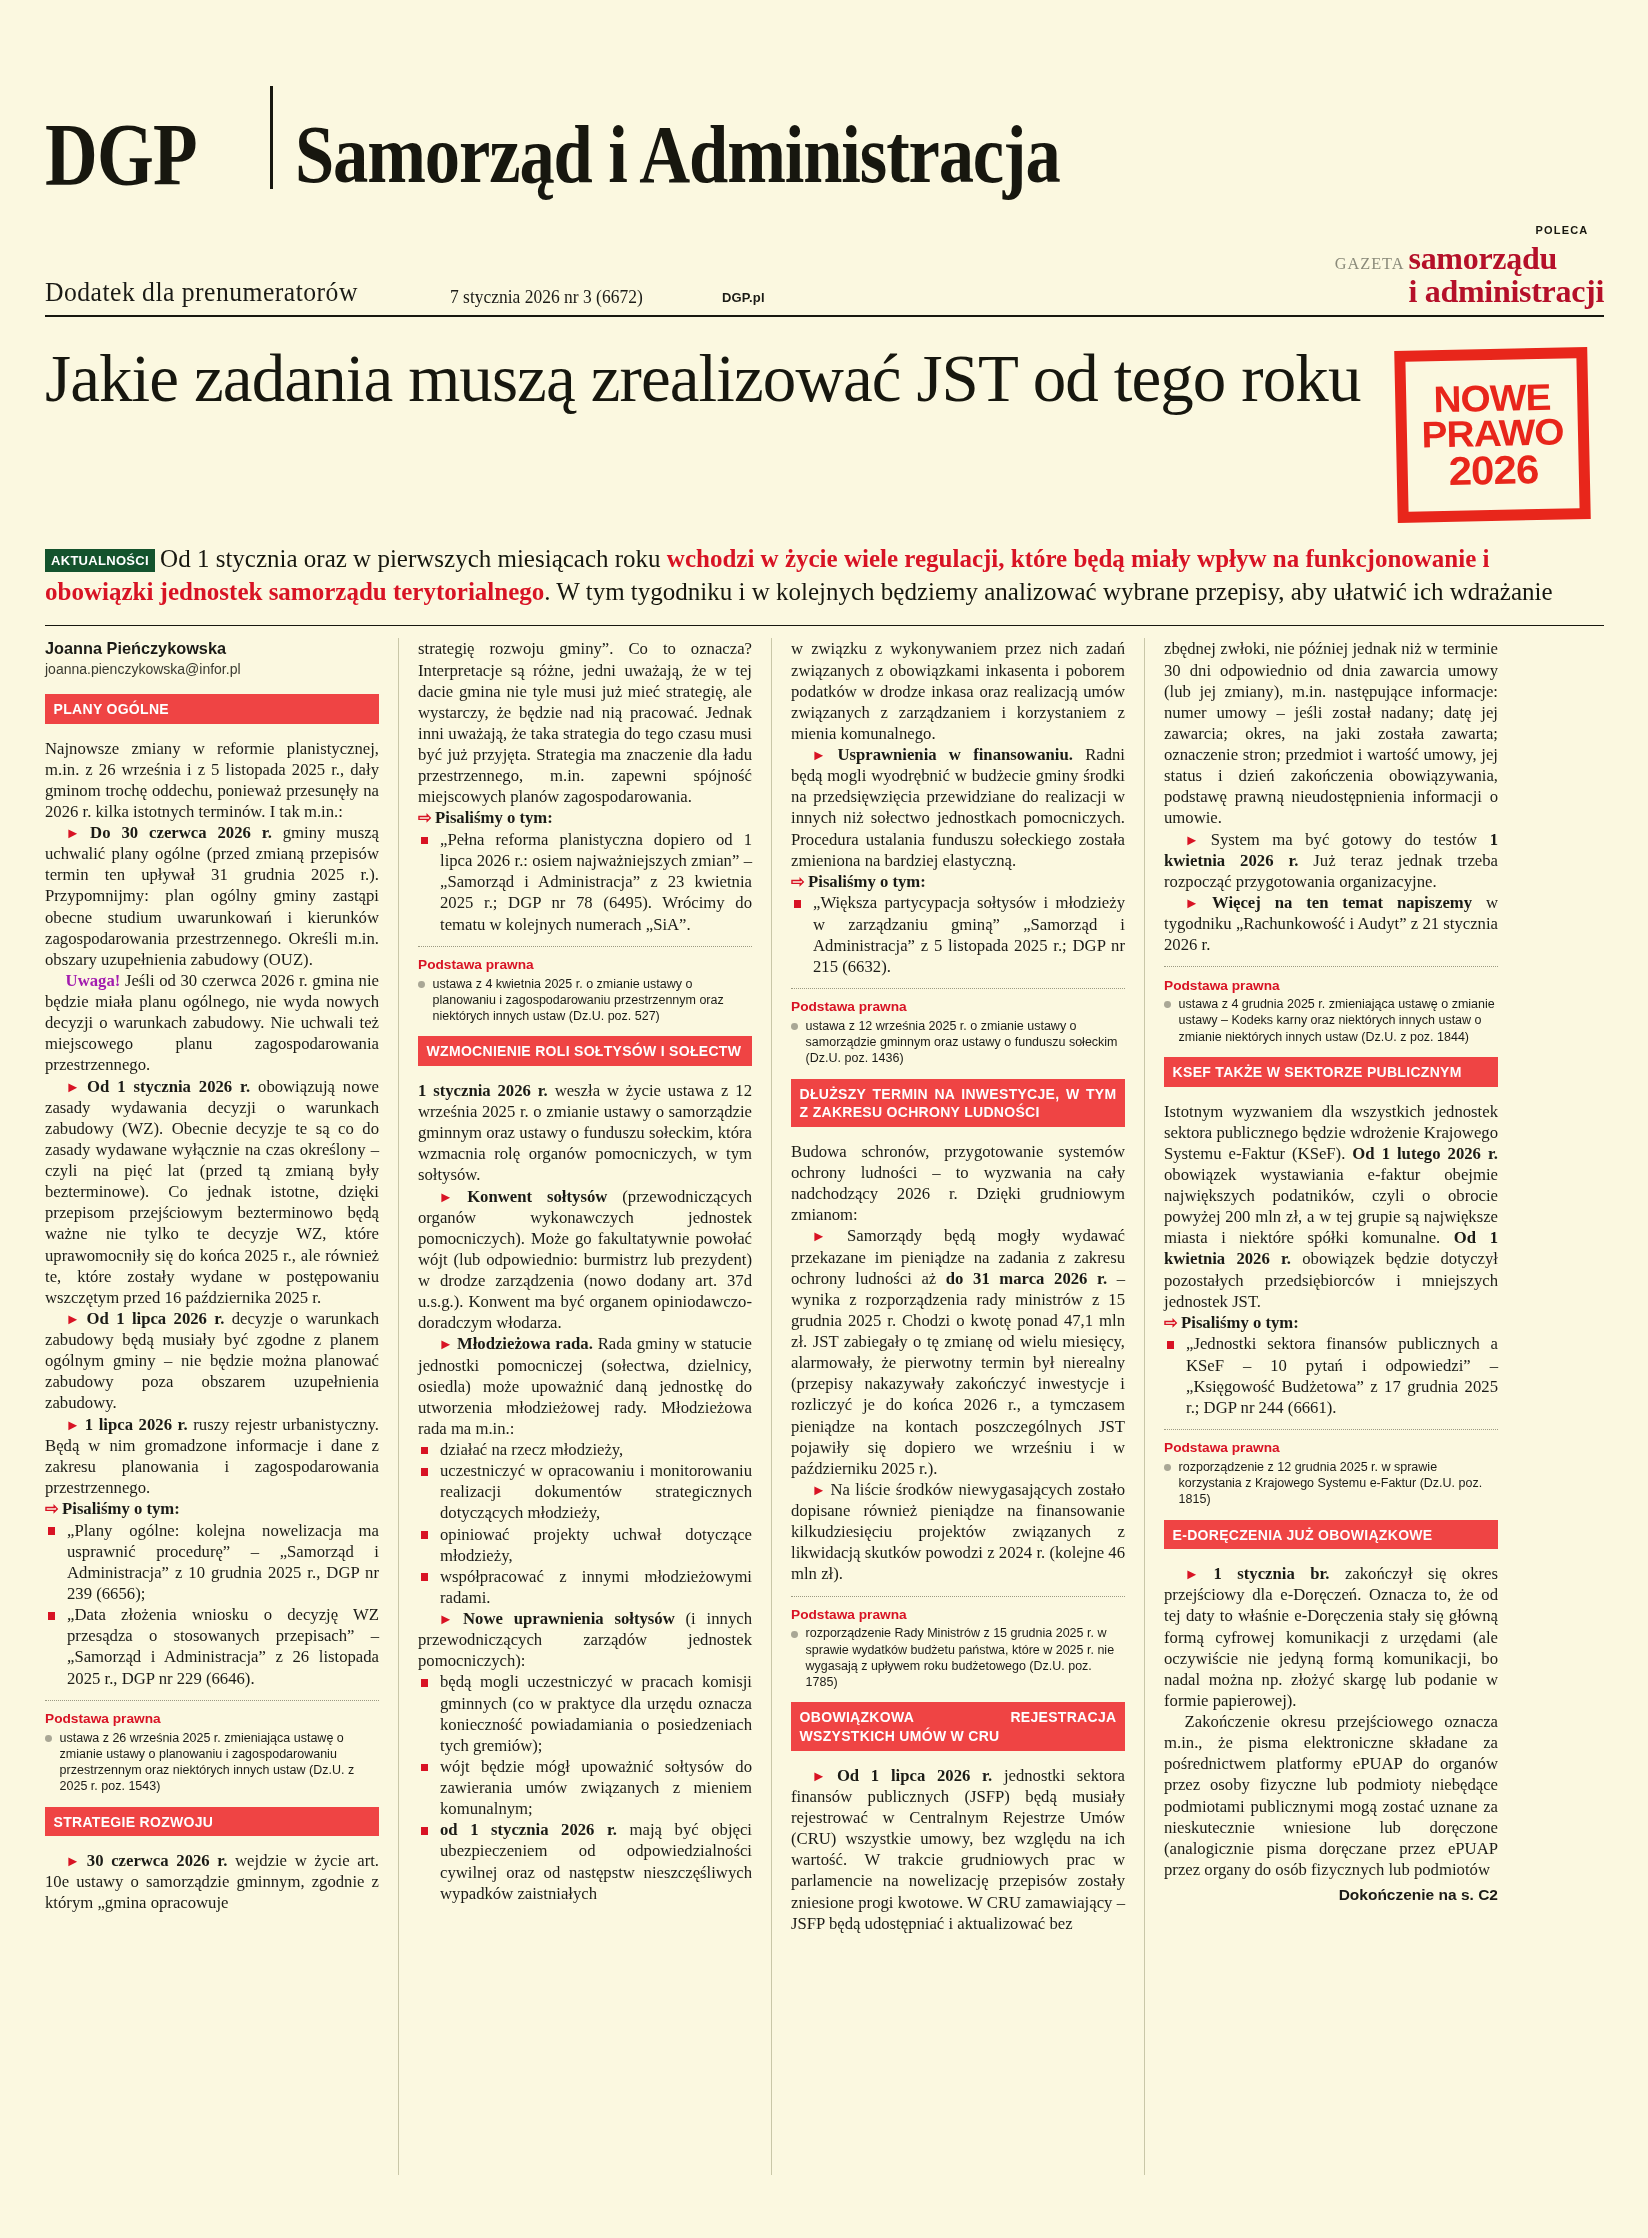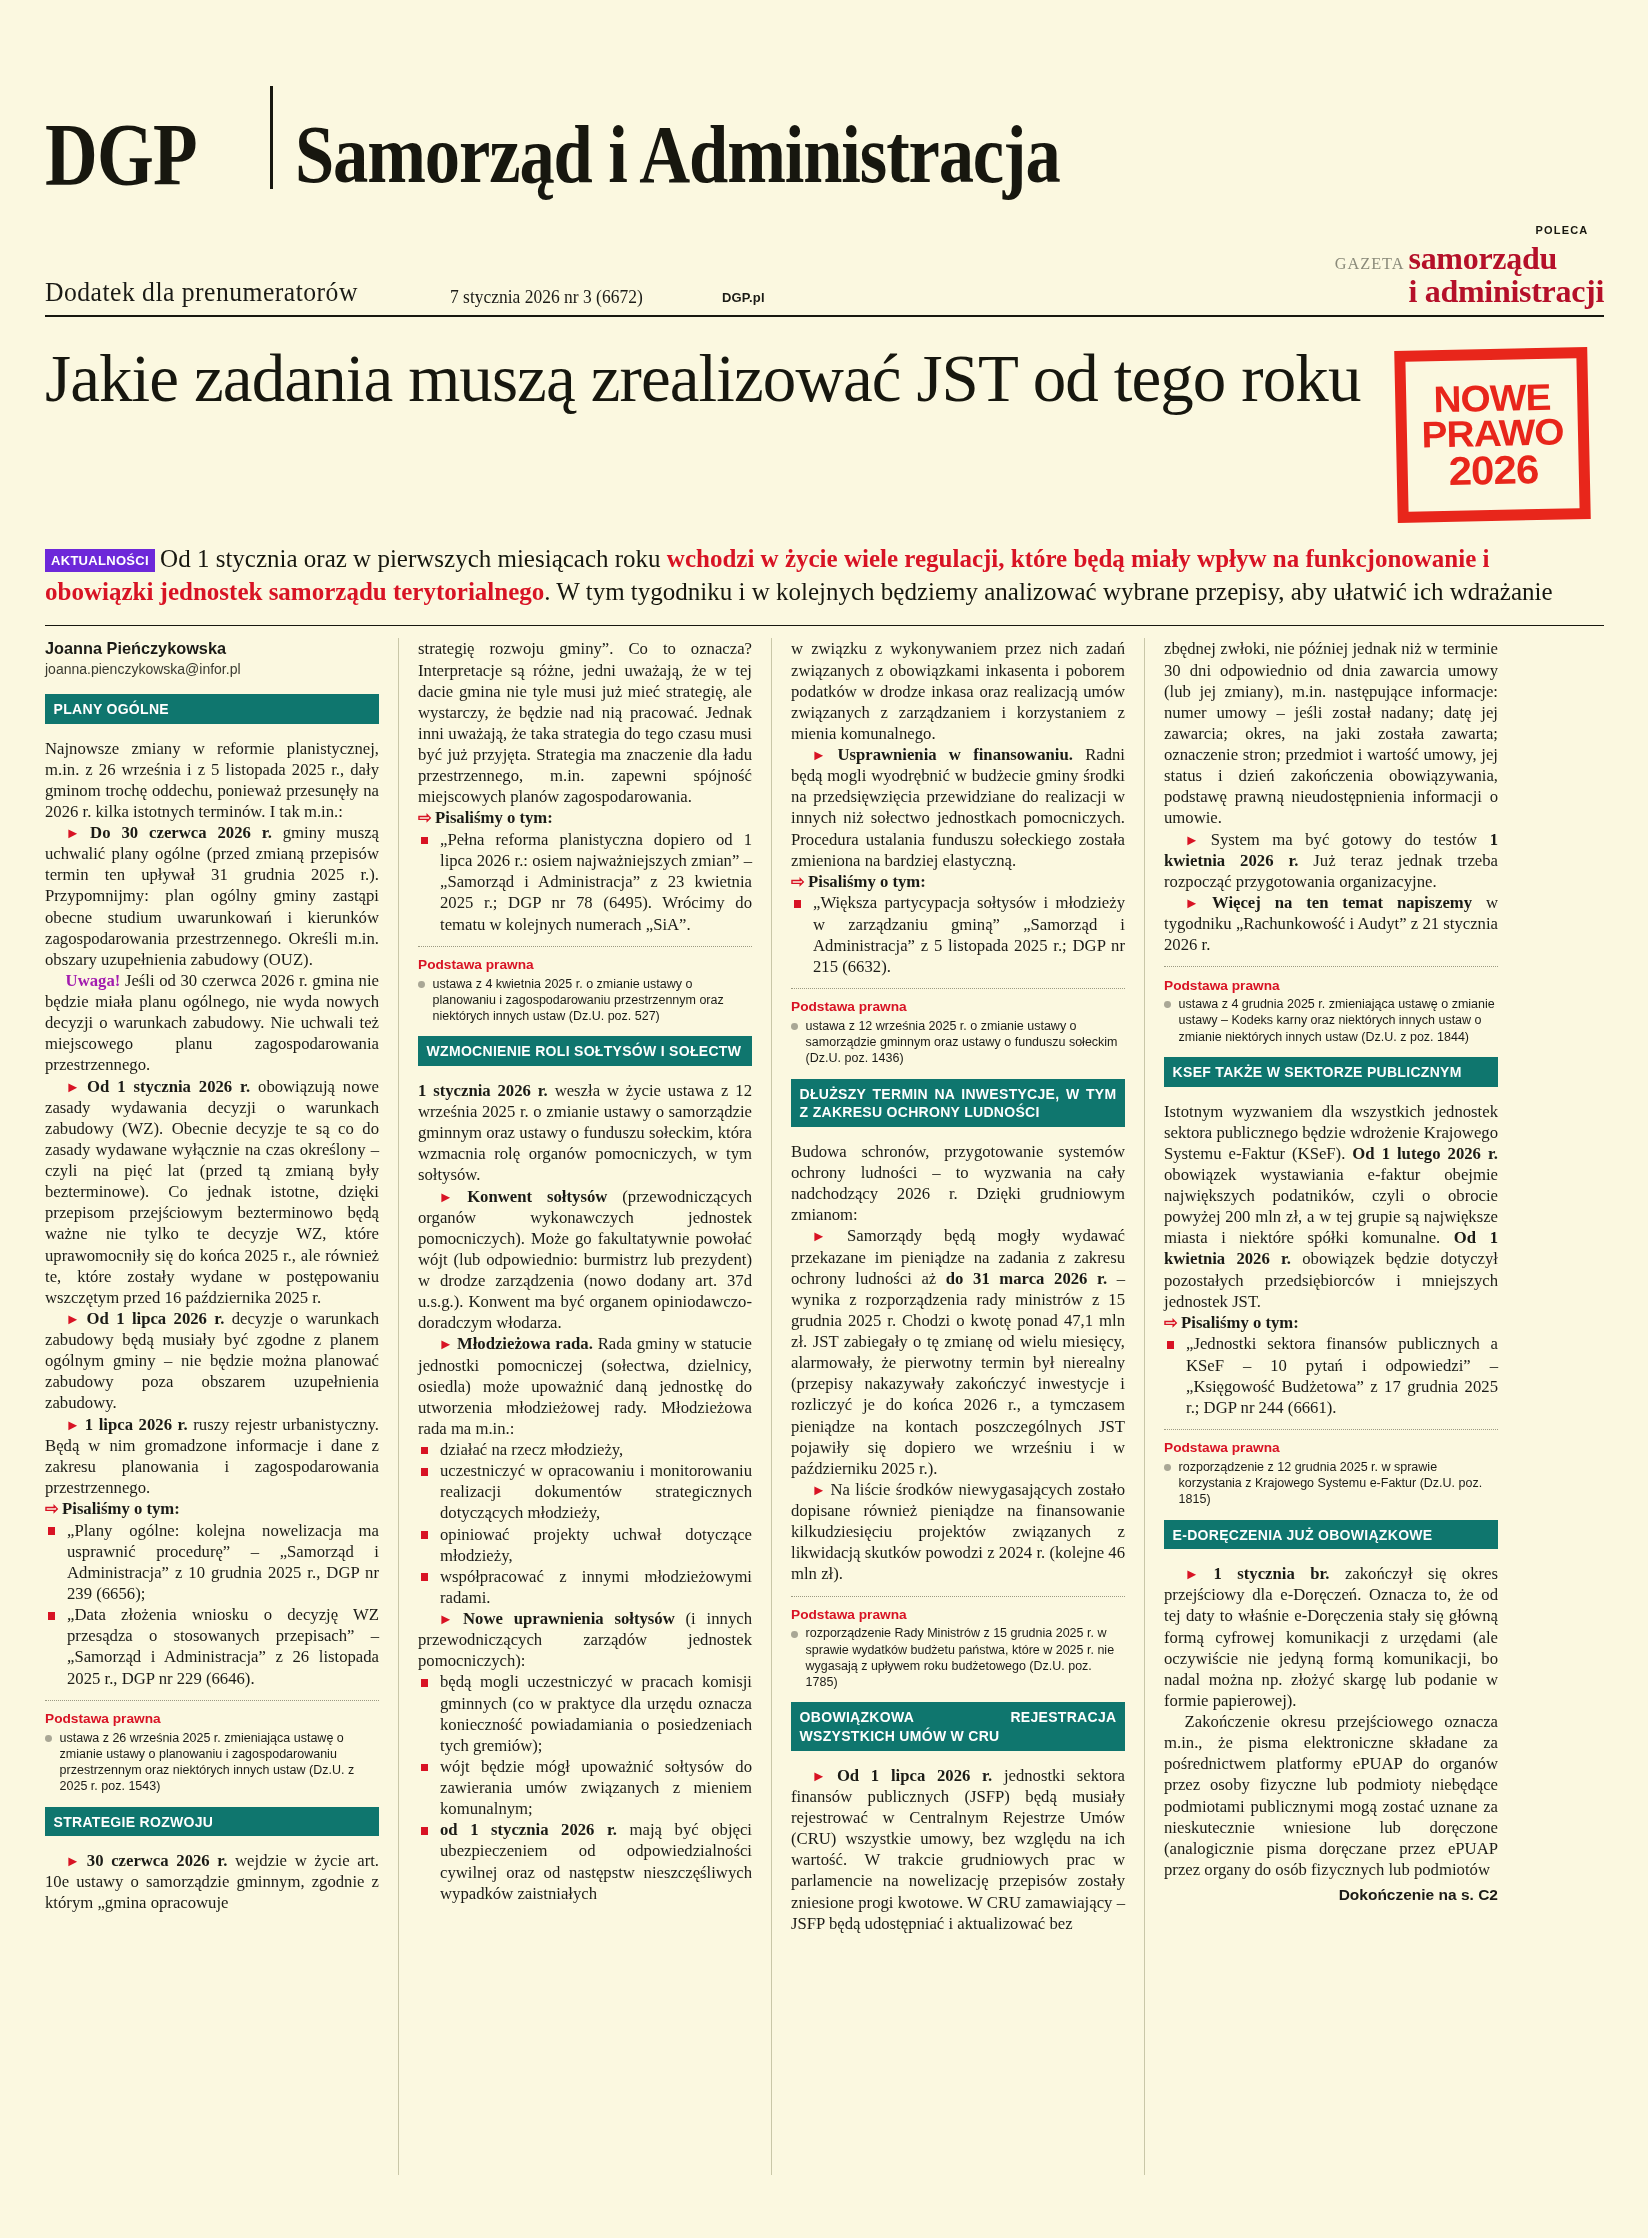--- a/index.html
+++ b/index.html
@@ -149,21 +149,21 @@
   
   .lead{
     margin-top:22px;
     font-family:"Liberation Serif", serif;
     font-size:25px;
     line-height:1.3;
     color:#17170f;
   }
   .tag{
     display:inline-block;
-    background:#6d28d9; color:#fff;
+    background:#14532d; color:#fff;
     font-family:"Liberation Sans", sans-serif;
     font-weight:700; font-size:13px;
     letter-spacing:0.3px;
     padding:3.4px 6px 2.6px 6px;
     vertical-align:2.6px;
     margin-right:5.2px;
   }
   .lead b{ color:#d81324; font-weight:700;}
   .leadrule{
     border-bottom:1.7px solid #17170f;
@@ -196,21 +196,21 @@
     font-weight:700; font-size:16.3px;
     margin-bottom:1.7px;
   }
   .bymail{
     font-family:"Liberation Sans", sans-serif;
     font-size:14px;
     color:#3a3a30;
     margin-bottom:15.5px;
   }
   .sechead{
-    background:#0f766e; color:#fff;
+    background:#ef4444; color:#fff;
     font-family:"Liberation Sans", sans-serif;
     font-weight:700; font-size:14px;
     letter-spacing:0.3px;
     padding:6px 8.6px 5.2px 8.6px;
     margin:12px 0 13.7px 0;
     line-height:1.34;
   }
   .arrow{ color:#d81324; font-size:14.6px; letter-spacing:-0.9px;}
   b.blk{ font-weight:700; }
   .uwaga{ color:#a21caf; font-weight:700;}

